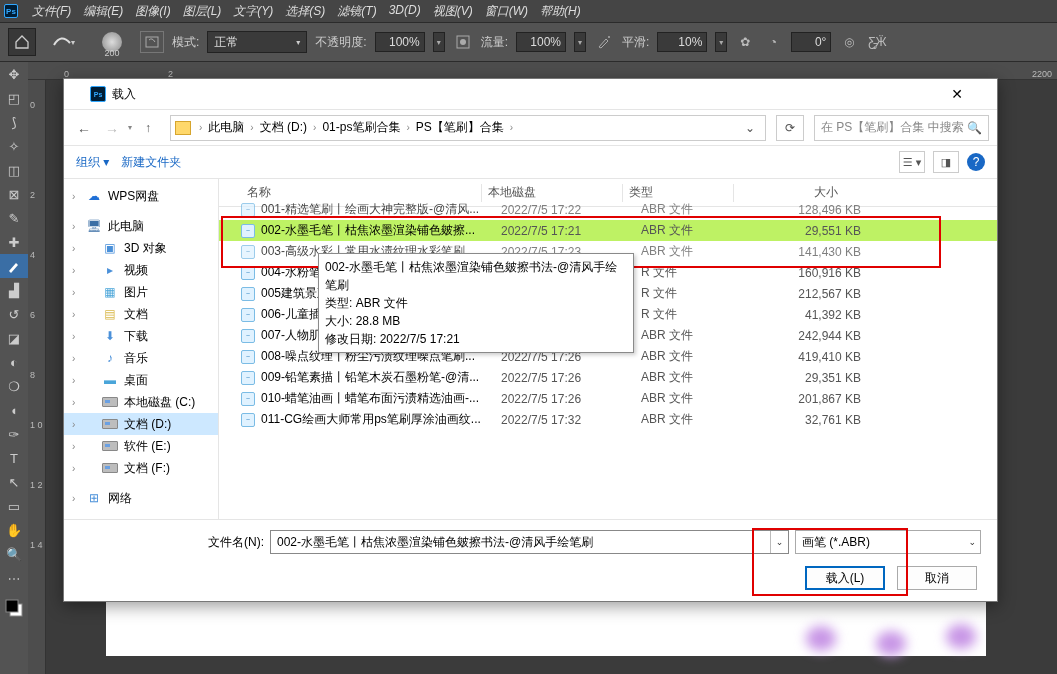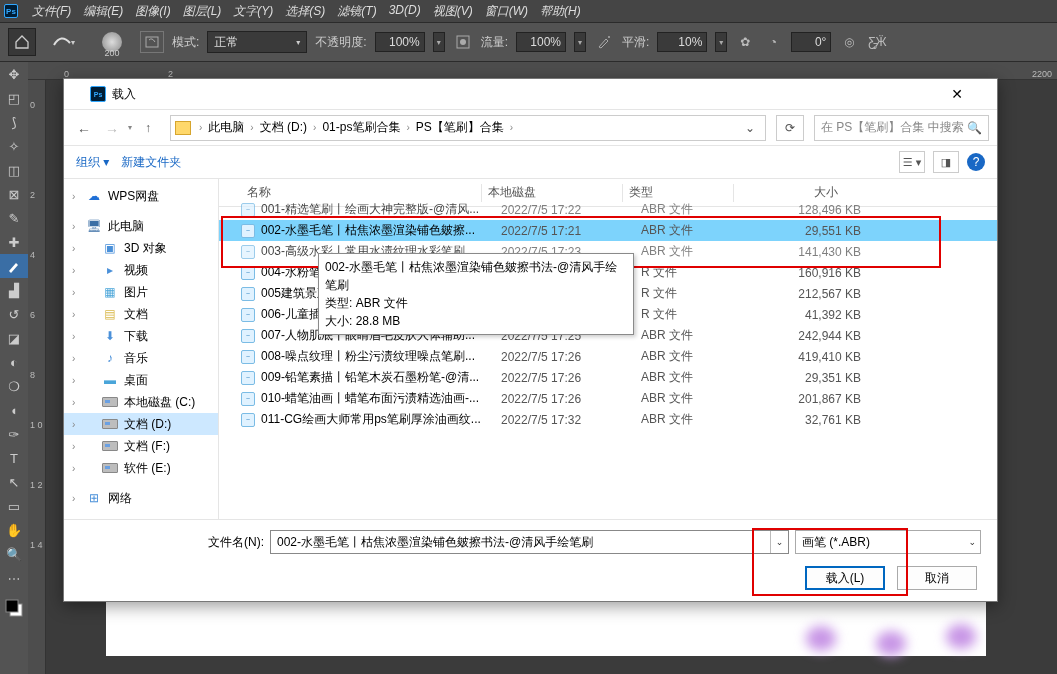--- a/index.html
+++ b/index.html
@@ -89,21 +89,21 @@
   .col.type{width:110px;}
   .col.size{width:110px;text-align:right;}
 
   .rows{position:absolute;left:0;right:0;top:28px;bottom:0;overflow:hidden;}
   .row{display:flex;height:21px;align-items:center;padding-left:22px;white-space:nowrap;}
   .row .fi{width:14px;height:14px;margin-right:6px;display:flex;align-items:center;justify-content:center;color:#4a9fd6;font-size:10px;}
   .row .name{width:240px;overflow:hidden;text-overflow:ellipsis;}
   .row .date{width:140px;color:#555;}
   .row .type{width:110px;color:#555;}
   .row .size{width:110px;text-align:right;color:#555;}
-  .row.sel{background:#7dd3fc;}
+  .row.sel{background:#bef264;}
   .row.cut{opacity:0.75;}
 
   .red-box{position:absolute;border:2px solid #e00000;pointer-events:none;}
   .red1{left:221px;top:216px;width:720px;height:52px;}
   .red2{left:752px;top:528px;width:156px;height:68px;}
 
   .tooltip{position:absolute;background:#fff;border:1px solid #8a8a8a;padding:4px 6px;font-size:12px;box-shadow:2px 2px 4px rgba(0,0,0,.2);line-height:1.5;z-index:5;}
 
   .dlg-footer{height:82px;border-top:1px solid #e5e5e5;padding:10px 16px;display:flex;flex-direction:column;gap:12px;}
   .fn-row{display:flex;align-items:center;gap:6px;}
@@ -356,27 +356,27 @@
         <div class="sb-item sel" style="padding-left: 38px;">
           <span class="sb-icon si-disk">
             <div class="sb-drive-icon"></div>
           </span>
           <span>文档 (D:)</span>
         </div>
         <div class="sb-item" style="padding-left: 38px;">
           <span class="sb-icon si-disk">
             <div class="sb-drive-icon"></div>
           </span>
-          <span>文档 (F:)</span>
+          <span>软件 (E:)</span>
         </div>
         <div class="sb-item" style="padding-left: 38px;">
           <span class="sb-icon si-disk">
             <div class="sb-drive-icon"></div>
           </span>
-          <span>软件 (E:)</span>
+          <span>文档 (F:)</span>
         </div>
         <div class="sb-item" style="margin-top: 8px;">
           <span class="sb-icon si-net">⊞</span>
           <span>网络</span>
         </div>
       </div>
     <div class="filepane">
       <div class="columns">
         <div class="col name">名称</div>
         <div class="hdr-sep"></div>
@@ -485,20 +485,21 @@
             <span class="date">2022/7/5 17:32</span>
             <span class="type">ABR 文件</span>
             <span class="size">32,761 KB</span>
           </div>
         </div>
 
       <div class="tooltip" style="left:99px;top:74px;width:316px">
         <div>002-水墨毛笔丨枯焦浓墨渲染铺色皴擦书法-@清风手绘笔刷</div>
         <div>类型: ABR 文件</div>
         <div>大小: 28.8 MB</div>
+        <div>修改日期: 2022/7/5 17:21</div>
       </div>
     </div>
   </div>
 
   <div class="dlg-footer">
     <div class="fn-row">
       <div style="width:118px"></div>
       <div class="fn-label">文件名(N):</div>
       <div class="fn-input">
         <span>002-水墨毛笔丨枯焦浓墨渲染铺色皴擦书法-@清风手绘笔刷</span>

